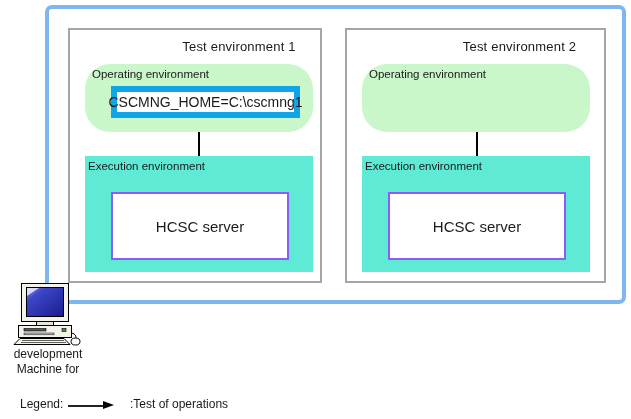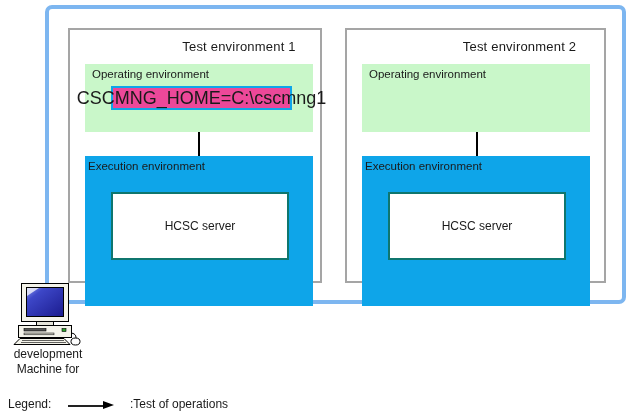--- a/index.html
+++ b/index.html
@@ -17,61 +17,62 @@
   }
   .env-1{left:68px;width:250px;}
   .env-2{left:345px;width:257px;}
   .env-title{
     position:absolute;left:0;top:9px;width:100%;text-align:center;
     font-size:13px;letter-spacing:0.2px;padding-left:44px;
   }
   .green-box{
     position:absolute;left:15px;top:34px;width:228px;height:68px;
     background:#c9f7c9;
+    border-radius:25px;
   }
   .zone-label{
     position:absolute;font-size:11.5px;white-space:nowrap;
   }
   .op-label{left:7px;top:4px;}
   .exec-label{left:3px;top:4px;}
   .home-box{
     position:absolute;left:26px;top:22px;width:177px;height:20px;
-    background:#ec4899;border:2px solid #0ea5e9;
+    background:#ffffff;border:6px solid #0ea5e9;
     display:flex;align-items:center;justify-content:center;
-    font-size:18px;white-space:nowrap;
+    font-size:14px;white-space:nowrap;
   }
   .tan-box{
-    position:absolute;left:15px;top:126px;width:228px;height:150px;
-    background:#0ea5e9;
+    position:absolute;left:15px;top:126px;width:228px;height:116px;
+    background:#5eead4;
   }
   .hcsc-box{
     position:absolute;left:26px;top:36px;width:174px;height:64px;
-    background:#ffffff;border:2px solid #0f766e;
+    background:#ffffff;border:2px solid #8b5cf6;
     display:flex;align-items:center;justify-content:center;
-    font-size:12px;
+    font-size:15px;
   }
   .down-arrow{
     position:absolute;top:102px;width:12px;height:59px;
   }
   .env-1 .down-arrow{left:123px;}
   .env-2 .down-arrow{left:124px;}
   .down-arrow .shaft{
     position:absolute;left:5px;top:0;width:2px;height:51px;background:#000;
   }
   .down-arrow .head{
     position:absolute;left:0;top:50px;width:0;height:0;
     border-left:6px solid transparent;border-right:6px solid transparent;
     border-top:9px solid #000;
   }
   .machine-icon{position:absolute;left:12px;top:283px;}
   .machine-label{
     position:absolute;left:2px;top:347px;width:92px;text-align:center;
     font-size:12px;line-height:15px;
   }
-  .legend-label{position:absolute;left:8px;top:397px;font-size:12px;}
+  .legend-label{position:absolute;left:20px;top:397px;font-size:12px;}
   .legend-arrow{position:absolute;left:68px;top:400px;width:48px;height:11px;}
   .legend-arrow .shaft{
     position:absolute;left:0;top:5px;width:36px;height:1.6px;background:#222;
   }
   .legend-arrow .head{
     position:absolute;left:35px;top:1px;width:0;height:0;
     border-top:4.5px solid transparent;border-bottom:4.5px solid transparent;
     border-left:11px solid #000;
   }
   .legend-meaning{position:absolute;left:130px;top:397px;font-size:12px;}

